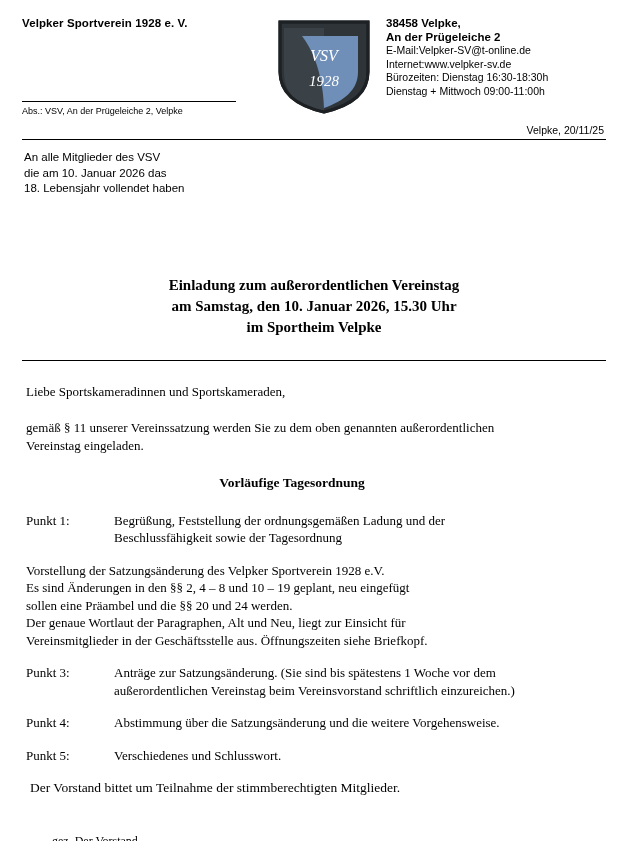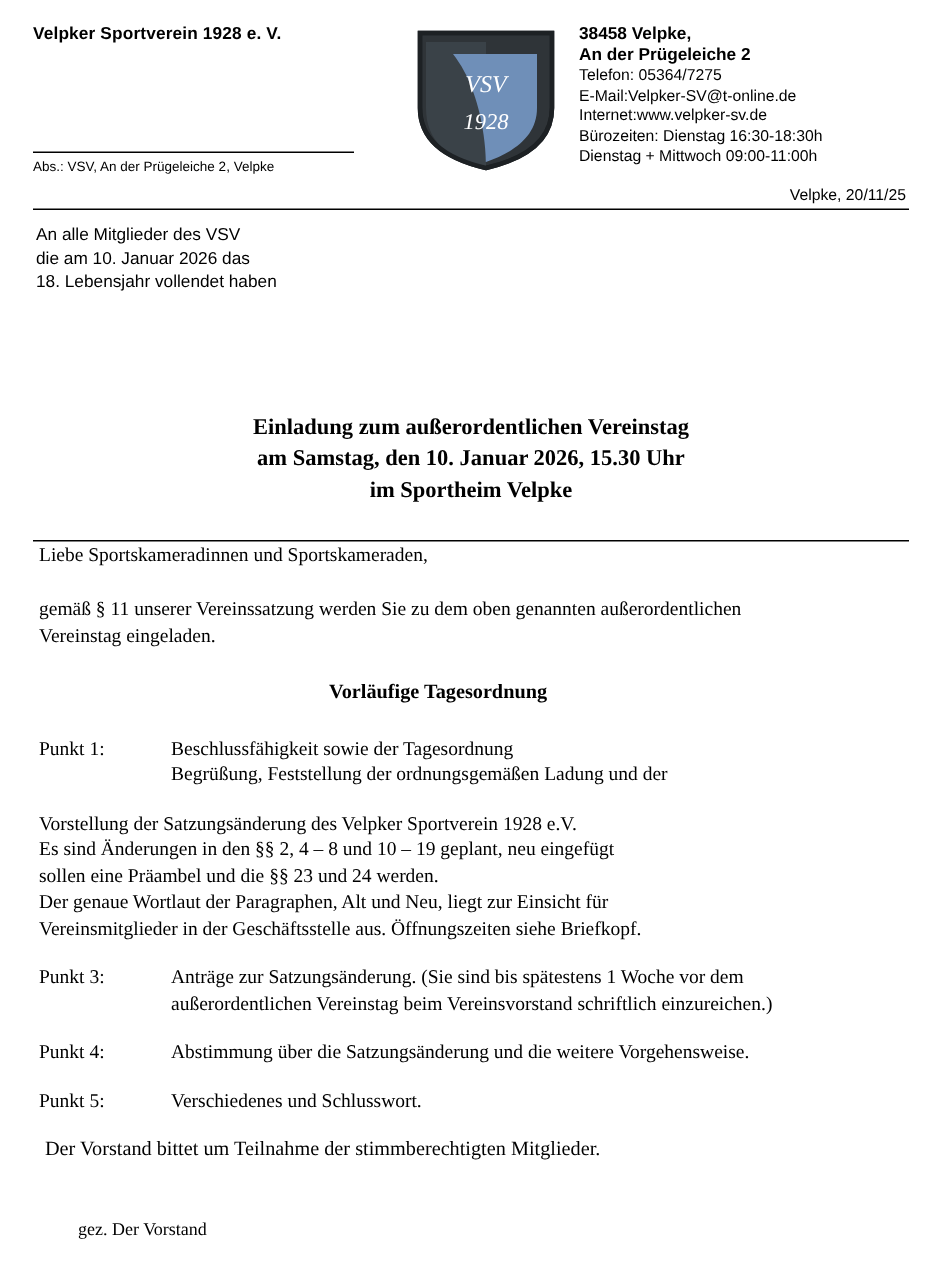--- a/index.html
+++ b/index.html
@@ -121,21 +121,21 @@
     margin-top: 22px;
   }
 
   
   .body-text {
     font-size: 13px;
     line-height: 17.5px;
     margin-left: 4px;
     margin-right: 10px;
   }
-  .greeting { }
+  .greeting { margin-top: 22px; }
   .intro { margin-top: 19px; }
   .agenda-heading {
     text-align: center;
     font-weight: bold;
     font-size: 13.5px;
     margin-top: 20px;
     margin-left: -38px;
   }
 
   .agenda {
@@ -191,21 +191,20 @@
         <path d="M30 20 C30 20 86 20 86 20 C86 20 86 54 86 56 C86 74 72 85 52 92 C52 92 52 48 30 20 Z" fill="#6f8fb8"></path>
         <path d="M8 6 H96 V56 C96 78 78 90 52 96 C26 90 8 78 8 56 Z" fill="none" stroke="#1d2124" stroke-width="3"></path>
         <text x="52" y="45" text-anchor="middle" font-family="Liberation Serif, serif" font-size="16" font-style="italic" fill="#ffffff">VSV</text>
         <text x="52" y="70" text-anchor="middle" font-family="Liberation Serif, serif" font-size="15" font-style="italic" fill="#ffffff">1928</text>
       </svg>
     </div>
 
     <div class="header-right">
       <div class="addr-bold">38458 Velpke,</div>
       <div class="addr-bold">An der Prügeleiche 2</div>
-      <div>Telefon: 05364/7275</div>
       <div>E-Mail:Velpker-SV@t-online.de</div>
       <div>Internet:www.velpker-sv.de</div>
       <div>Bürozeiten: Dienstag  16:30-18:30h</div>
       <div>Dienstag + Mittwoch    09:00-11:00h</div>
     </div>
   </div>
 
   <div class="date-line">Velpke, 20/11/25</div>
   <div class="hr-top"></div>
 
@@ -231,30 +230,30 @@
       <div>Vereinstag eingeladen.</div>
     </div>
 
     <div class="agenda-heading">Vorläufige Tagesordnung</div>
 
     <div class="agenda">
 
       <div class="agenda-row">
         <div class="agenda-label">Punkt 1:</div>
         <div class="agenda-text">
+          <div>Begrüßung, Feststellung der ordnungsgemäßen Ladung und der</div>
           <div>Beschlussfähigkeit sowie der Tagesordnung</div>
-          <div>Begrüßung, Feststellung der ordnungsgemäßen Ladung und der</div>
         </div>
       </div>
 
       <div class="agenda-row">
         <div class="agenda-text">
           <div>Vorstellung der Satzungsänderung des Velpker Sportverein 1928 e.V.</div>
           <div>Es sind Änderungen in den §§ 2, 4 – 8 und 10 – 19 geplant, neu eingefügt</div>
-          <div>sollen eine Präambel und die §§ 23 und 24 werden.</div>
+          <div>sollen eine Präambel und die §§ 20 und 24 werden.</div>
           <div>Der genaue Wortlaut der Paragraphen, Alt und Neu, liegt zur Einsicht für</div>
           <div>Vereinsmitglieder in der Geschäftsstelle aus. Öffnungszeiten siehe Briefkopf.</div>
         </div>
       </div>
 
       <div class="agenda-row">
         <div class="agenda-label">Punkt 3:</div>
         <div class="agenda-text">
           <div>Anträge zur Satzungsänderung. (Sie sind bis spätestens 1 Woche vor dem</div>
           <div>außerordentlichen Vereinstag beim Vereinsvorstand schriftlich einzureichen.)</div>

